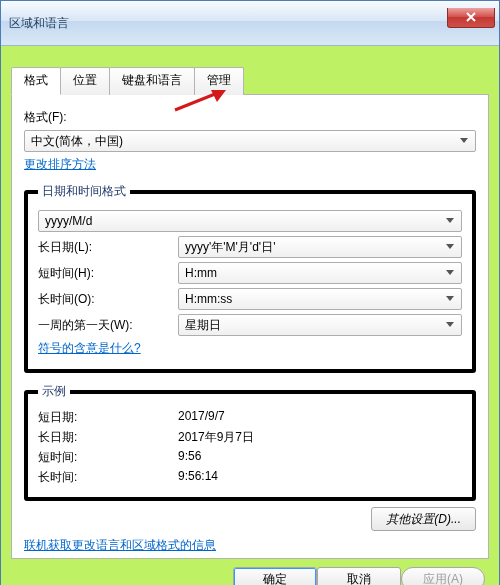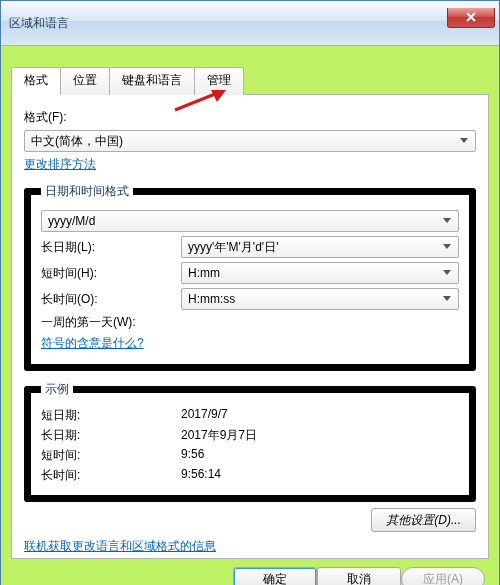--- a/index.html
+++ b/index.html
@@ -15,21 +15,21 @@
   .tab { padding: 4px 12px 5px 12px; border: 1px solid #b4b4b4; border-bottom: none; margin-right: -1px; background: linear-gradient(to bottom, #fefefe, #efefef); position: relative; top: 1px; border-radius: 2px 2px 0 0;}
   .tab.active { background: #fff; border-bottom: 1px solid #fff; z-index: 2; }
   .arrow-annot { position: absolute; left: 160px; top: 24px; pointer-events: none; }
   .arrow-annot svg { width: 55px; height: 24px; }
   .panel { flex: 1; padding: 10px 12px 6px 12px; border: 1px solid #b4b4b4; border-top: none; background: #fff; overflow: hidden; }
   .row { display: flex; align-items: center; margin: 4px 0; }
   .select { flex: 1; height: 22px; border: 1px solid #adadad; background: linear-gradient(to bottom,#fff,#f0f0f0); display: flex; align-items: center; padding: 0 6px; position: relative; border-radius: 2px;}
   .select .arrow { position: absolute; right: 3px; top: 2px; width: 16px; height: 16px; display: flex; align-items: center; justify-content: center; }
   .select .arrow svg { width: 8px; height: 6px; }
   .link { color: #0066cc; text-decoration: underline; cursor: pointer; }
-  fieldset.group { border: 7px solid #000000; border-radius: 3px; margin: 10px 0 6px 0; padding: 6px 10px 8px 10px; }
+  fieldset.group { border: 4px solid #000000; border-radius: 3px; margin: 10px 0 6px 0; padding: 6px 10px 8px 10px; }
   fieldset.group legend { padding: 0 4px; color: #1f3a6a; }
   .field-row { display: flex; align-items: center; margin: 4px 0; }
   .field-row .flabel { width: 140px; }
   .field-row .select { flex: 1; }
   .ex-row { display: flex; margin: 3px 0; }
   .ex-row .elabel { width: 140px; }
   .ex-row .eval { flex: 1; }
   .btn { height: 24px; padding: 0 14px; border: 1px solid #a7a7a7; background: linear-gradient(to bottom, #fdfdfd, #e8e8e8); border-radius: 3px; display: inline-flex; align-items: center; justify-content: center; }
   .btn.disabled { color: #a0a0a0; border-radius: 12px; }
   .btn-row-right { display: flex; justify-content: flex-end; margin: 6px 0; font-style: italic; }
@@ -126,20 +126,28 @@
             <span>H:mm:ss</span>
             <span class="arrow">
                 <svg viewBox="0 0 8 6">
                   <path d="M0 0 L4 5 L8 0" fill="#555"></path>
                 </svg>
               </span>
           </div>
         </div>
         <div class="field-row">
           <span class="flabel">一周的第一天(W):</span>
+          <div class="select">
+            <span>星期日</span>
+            <span class="arrow">
+                <svg viewBox="0 0 8 6">
+                  <path d="M0 0 L4 5 L8 0" fill="#555"></path>
+                </svg>
+              </span>
+          </div>
         </div>
         <div class="field-row">
           <span class="link">符号的含意是什么?</span>
         </div>
       </fieldset>
 
       <fieldset class="group">
         <legend>示例</legend>
         <div class="ex-row">
           <span class="elabel">短日期:</span>

